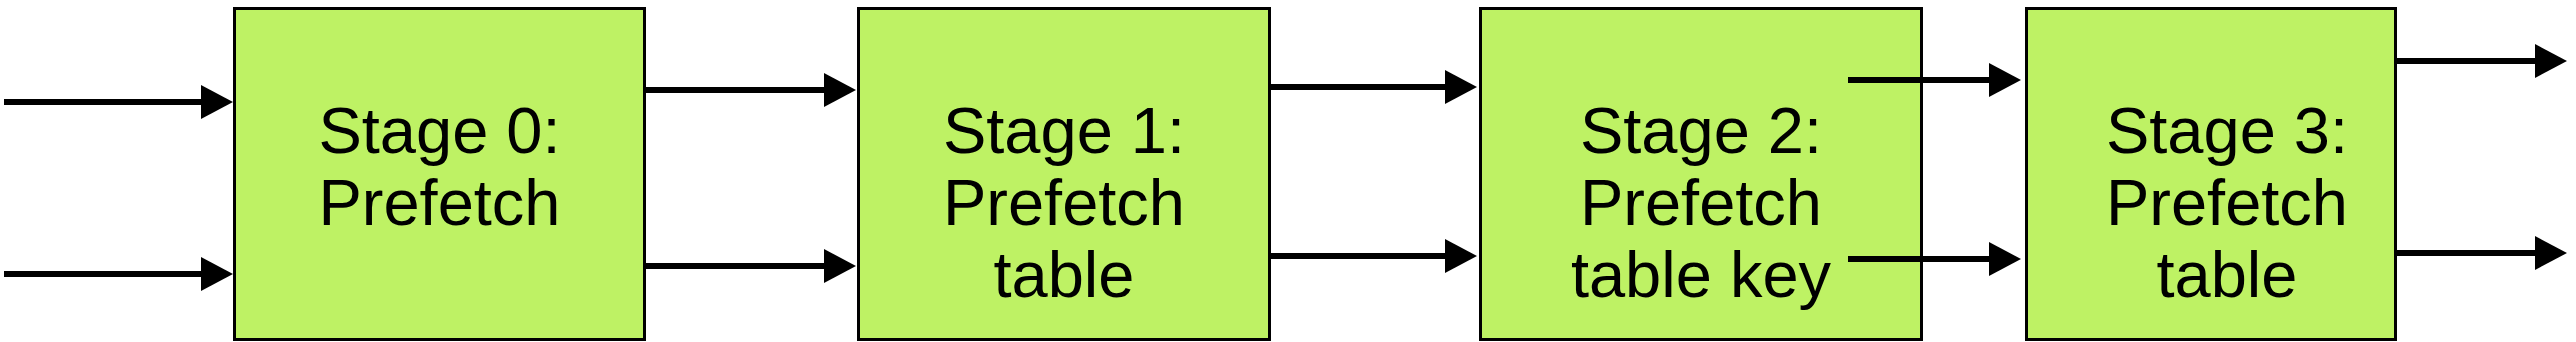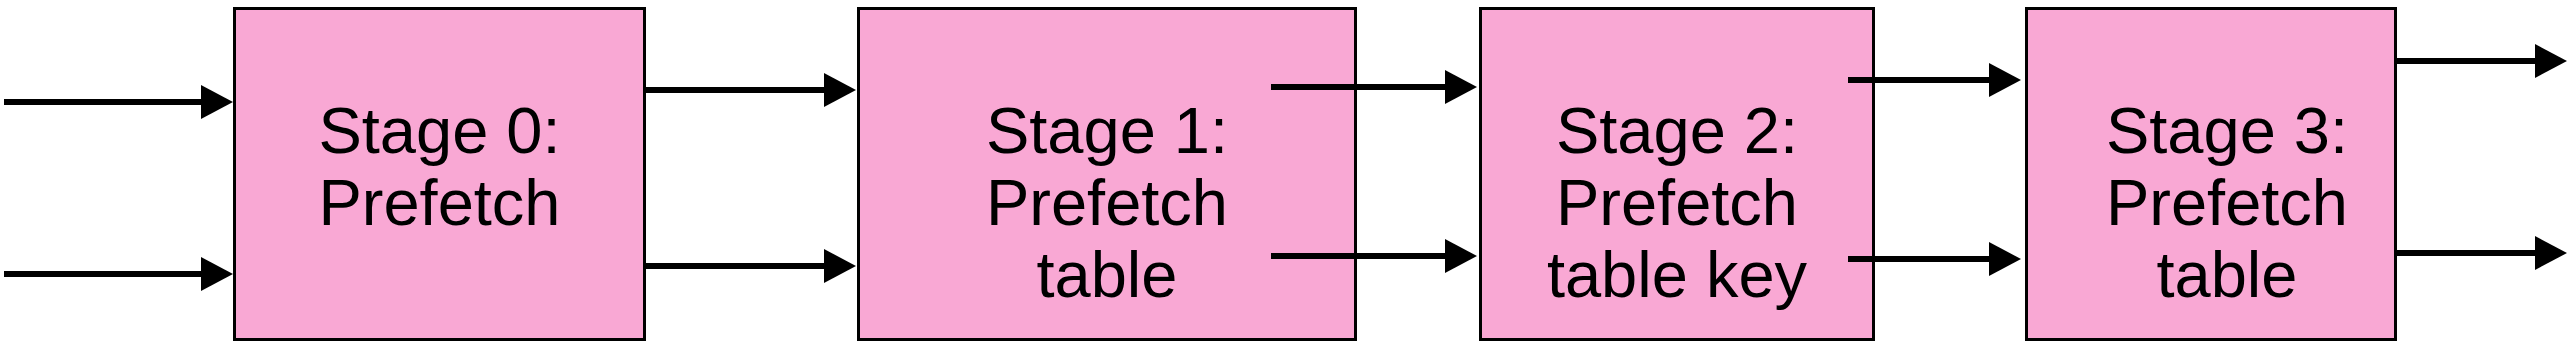--- a/index.html
+++ b/index.html
@@ -14,21 +14,21 @@
   .canvas {
     position: relative;
     width: 2576px;
     height: 342px;
     background: #ffffff;
   }
   .stage-box {
     position: absolute;
     top: 7px;
     height: 334px;
-    background: #f9a8d4;
+    background: #bef264;
     border: 3.5px solid #000000;
     box-sizing: border-box;
     display: flex;
     flex-direction: column;
     align-items: center;
     justify-content: flex-start;
     padding-top: 85px;
     color: #000000;
     text-align: center;
   }
@@ -61,27 +61,27 @@
 </head>
 <body>
 
 <div class="canvas">
 
   <div class="stage-box" style="left:233px; width:413px;">
     <div class="stage-line">Stage 0:</div>
     <div class="stage-line stage-subtitle">Prefetch</div>
   </div>
 
-  <div class="stage-box" style="left:857px; width:500px;">
+  <div class="stage-box" style="left:857px; width:414px;">
     <div class="stage-line">Stage 1:</div>
     <div class="stage-line stage-subtitle">Prefetch</div>
     <div class="stage-line stage-subtitle">table</div>
   </div>
 
-  <div class="stage-box" style="left:1479px; width:396px;">
+  <div class="stage-box" style="left:1479px; width:444px;">
     <div class="stage-line">Stage 2:</div>
     <div class="stage-line stage-subtitle">Prefetch</div>
     <div class="stage-line stage-subtitle">table key</div>
   </div>
 
   <div class="stage-box" style="left:2025px; width:372px;padding-left:32px;">
     <div class="stage-line">Stage 3:</div>
     <div class="stage-line stage-subtitle">Prefetch</div>
     <div class="stage-line stage-subtitle">table</div>
   </div>

